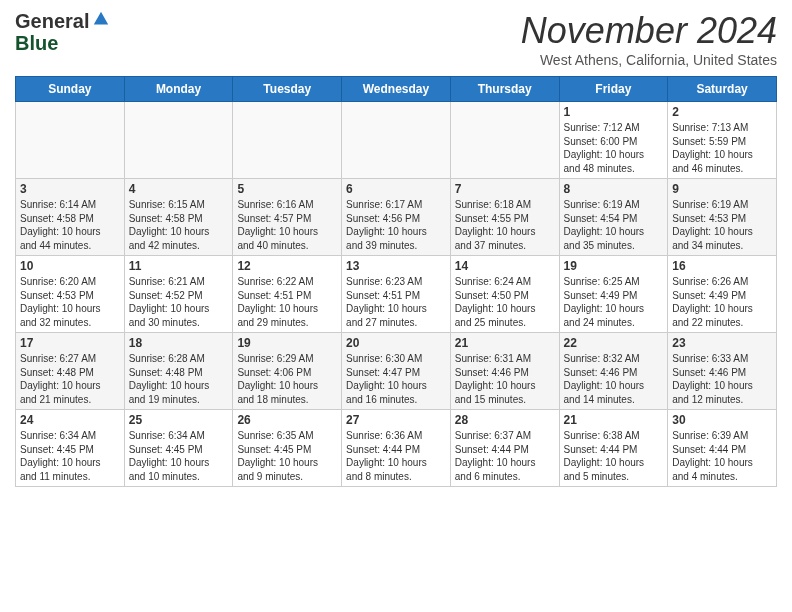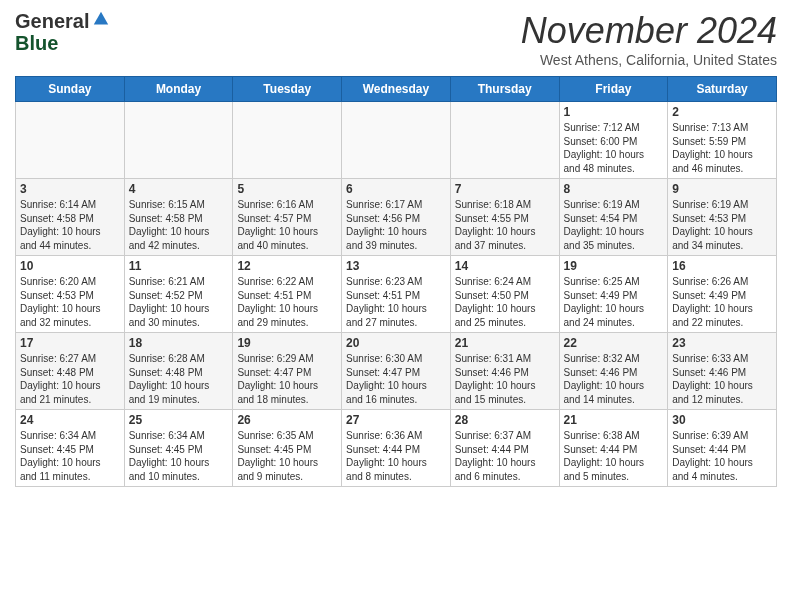--- a/index.html
+++ b/index.html
@@ -198,21 +198,21 @@
           </td>
           <td>
             <div class="day-num">18</div>
             <div class="day-info">Sunrise: 6:28 AM
 Sunset: 4:48 PM
 Daylight: 10 hours and 19 minutes.</div>
           </td>
           <td>
             <div class="day-num">19</div>
             <div class="day-info">Sunrise: 6:29 AM
-Sunset: 4:47 PM
+Sunset: 4:06 PM
 Daylight: 10 hours and 18 minutes.</div>
           </td>
           <td>
             <div class="day-num">20</div>
             <div class="day-info">Sunrise: 6:30 AM
 Sunset: 4:47 PM
 Daylight: 10 hours and 16 minutes.</div>
           </td>
           <td>
             <div class="day-num">21</div>

